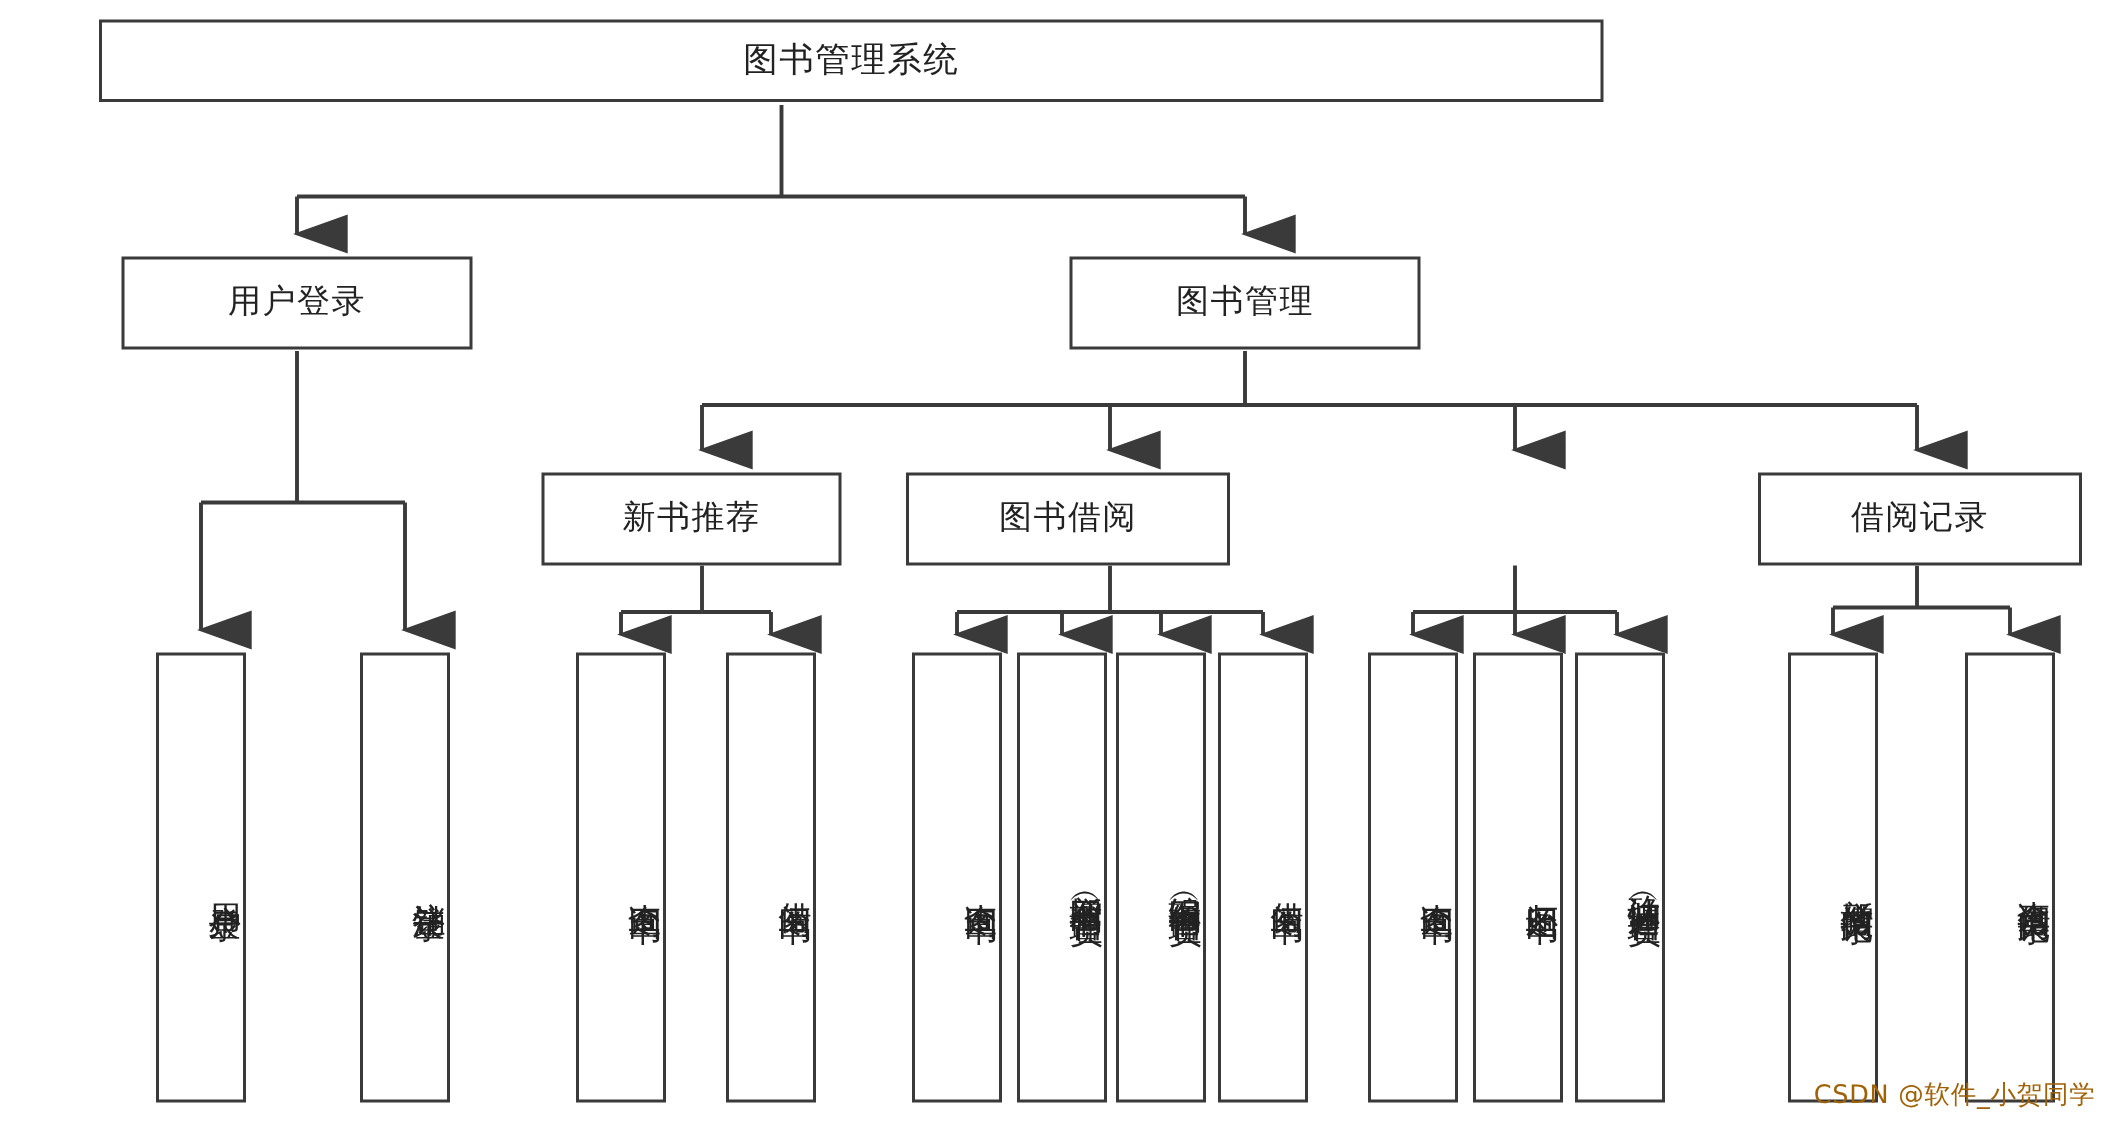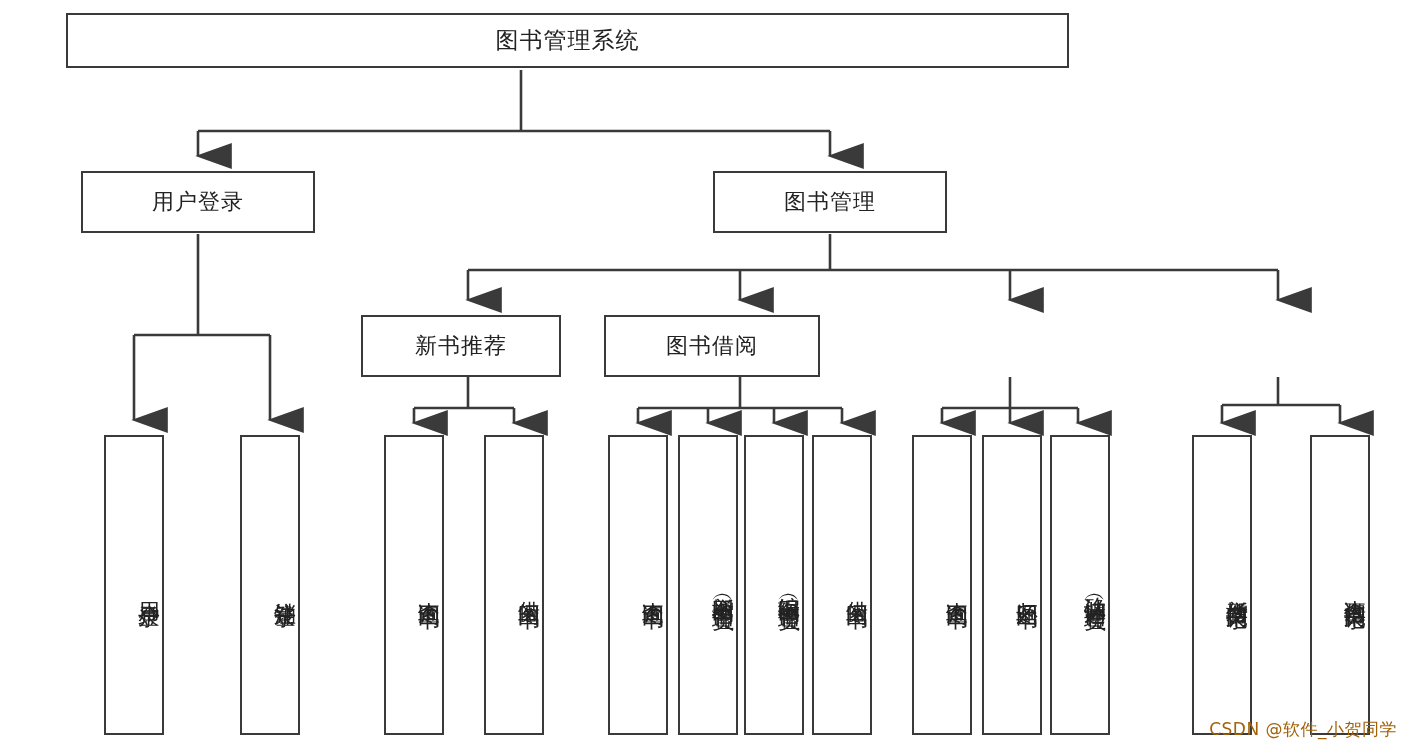--- a/index.html
+++ b/index.html
@@ -119,20 +119,21 @@
     </g>
   </svg>
 
   <div class="node horizontal root" style="left:20px; top:13px; width:1003px; height:55px;margin-left:46px;">图书管理系统</div>
 
   <div class="node horizontal" style="left:81px; top:171px; width:234px; height:62px;">用户登录</div>
   <div class="node horizontal" style="left:713px; top:171px; width:234px; height:62px;text-align:right;">图书管理</div>
 
   <div class="node horizontal" style="left:361px; top:315px; width:200px; height:62px;">新书推荐</div>
   <div class="node horizontal" style="left:604px; top:315px; width:216px; height:62px;">图书借阅</div>
+  <div class="node horizontal" style="left:1172px; top:315px; width:216px; height:62px;">借阅记录</div>
 
   <div class="node vertical" style="left:104px; top:435px; width:60px; height:300px;">用户登录</div>
   <div class="node vertical" style="left:240px; top:435px; width:60px; height:300px;">注销登录</div>
 
   <div class="node vertical" style="left:384px; top:435px; width:60px; height:300px;">查询图书</div>
   <div class="node vertical" style="left:484px; top:435px; width:60px; height:300px;">借阅图书</div>
 
   <div class="node vertical" style="left:608px; top:435px; width:60px; height:300px;">查询图书</div>
   <div class="node vertical" style="left:678px; top:435px; width:60px; height:300px;">新增图书（管理员）</div>
   <div class="node vertical" style="left:744px; top:435px; width:60px; height:300px;">编辑图书（管理员）</div>

